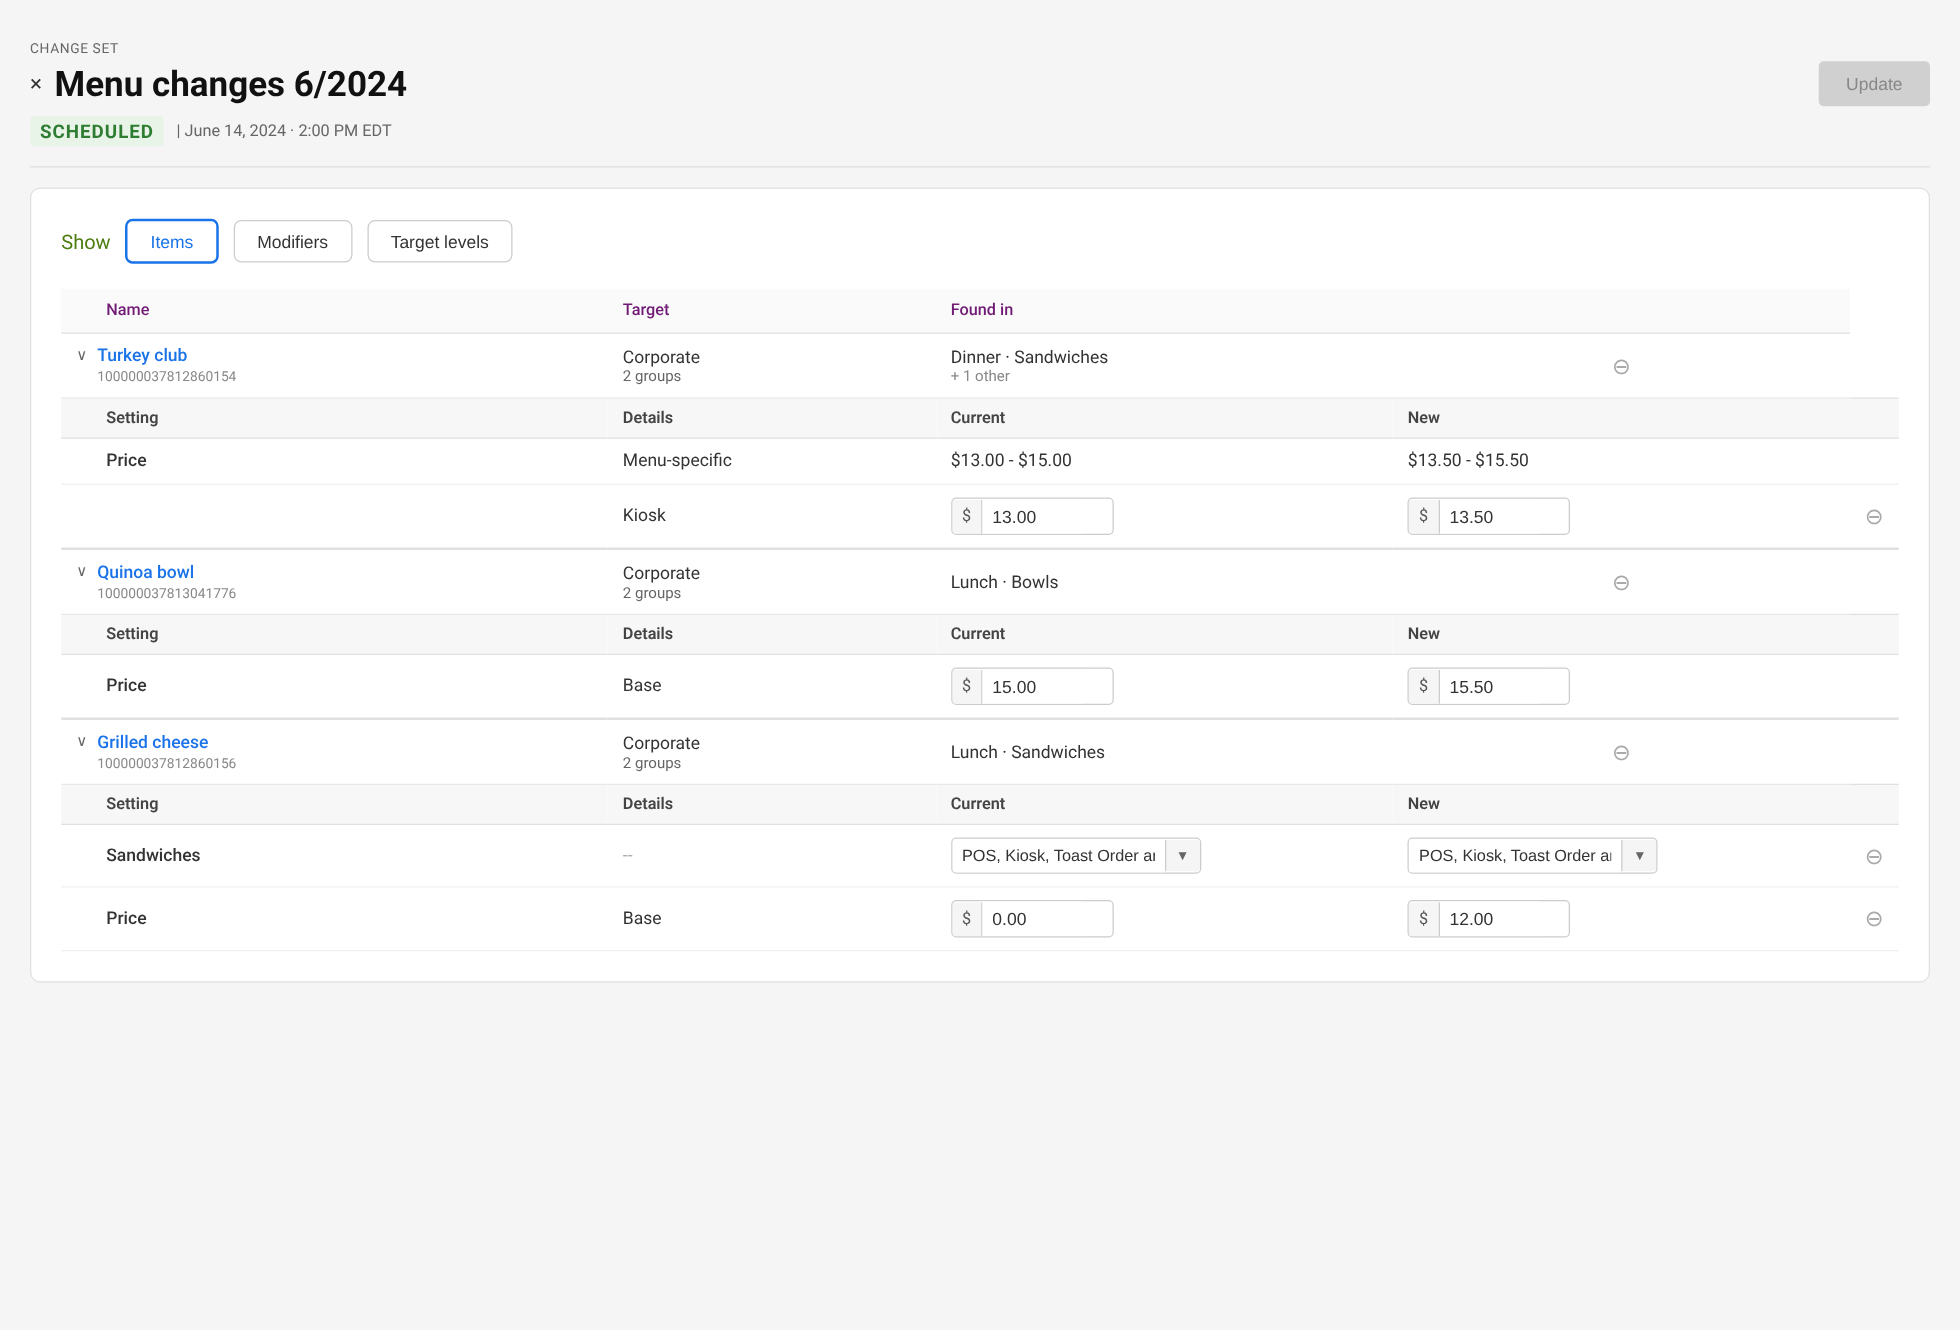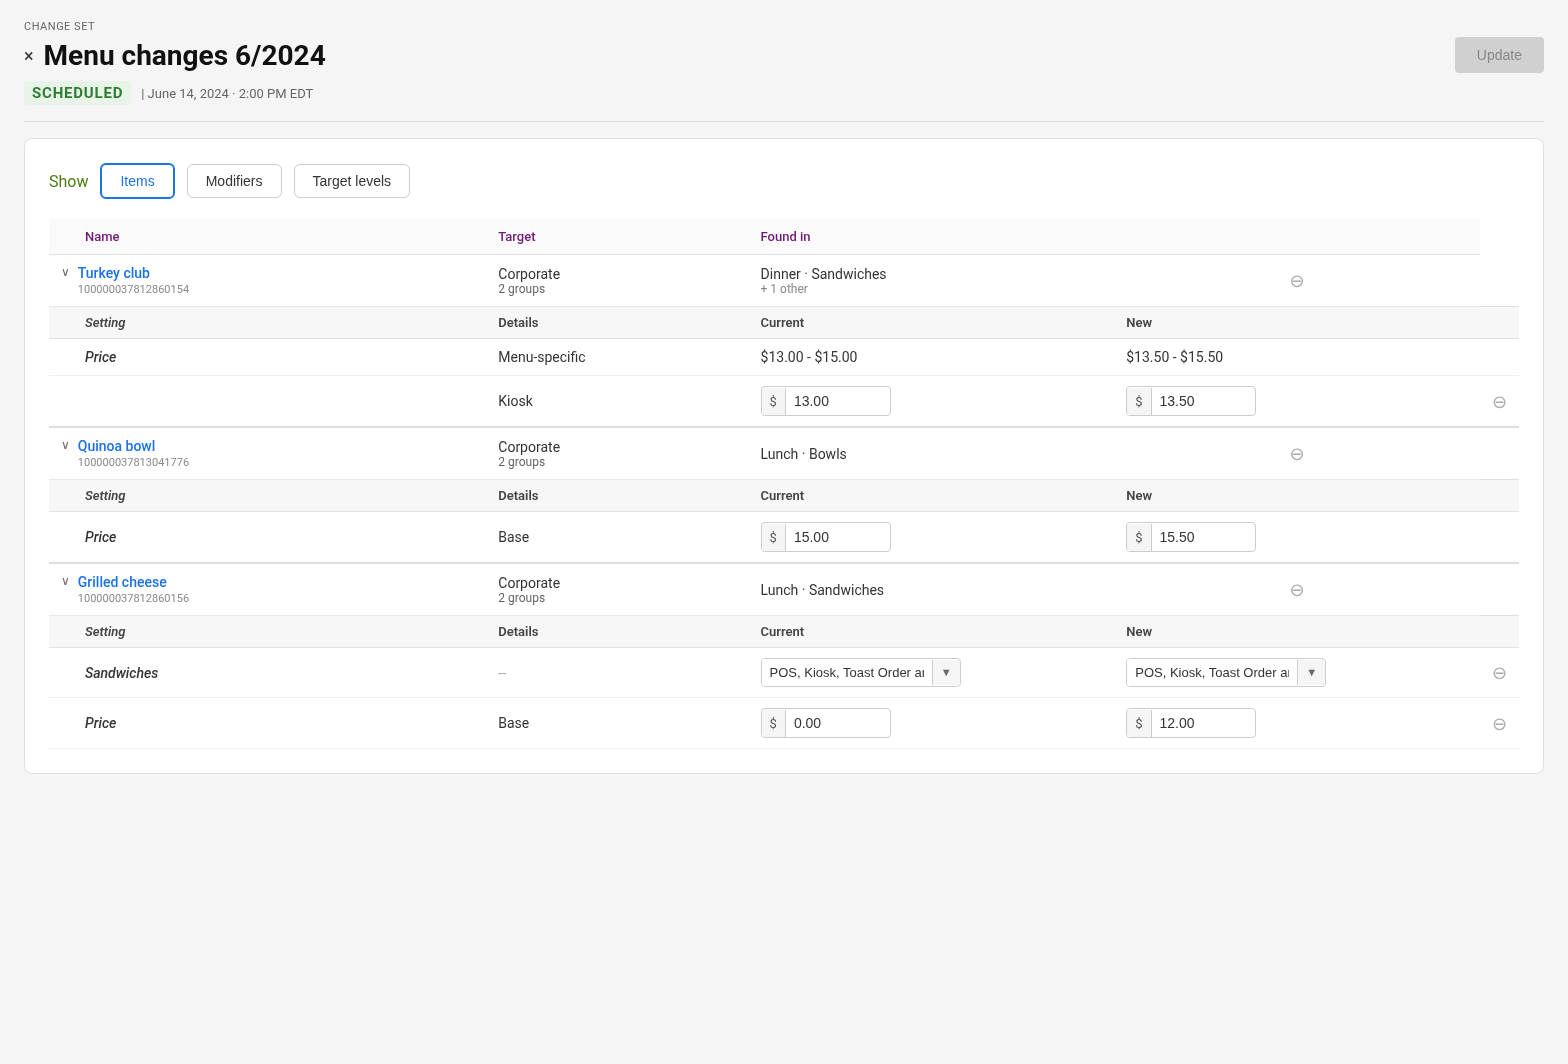--- a/index.html
+++ b/index.html
@@ -5,21 +5,21 @@
     * { box-sizing: border-box; margin: 0; padding: 0; }
     body {
       font-family: -apple-system, BlinkMacSystemFont, "Segoe UI", Roboto, sans-serif;
       background: #f0f0f0;
       color: #333;
       font-size: 14px;
     }
     .page-wrapper {
       background: #f5f5f5;
       min-height: 1064px;
-      padding: 20px 24px;
+      padding: 32px 24px;
     }
     .change-set-label {
       font-size: 11px;
       color: #666;
       text-transform: uppercase;
       letter-spacing: 0.5px;
       margin-bottom: 4px;
     }
     .header-row {
       display: flex;
@@ -217,21 +217,21 @@
       padding: 6px 8px;
       background: #f5f5f5;
       border-left: 1px solid #ccc;
       font-size: 11px;
       color: #666;
     }
     .col-name { width: 30%; }
     .col-target { width: 18%; }
     .col-found { width: 25%; }
     .col-action { width: 5%; text-align: center; }
-    .sub-col-setting { width: 18%; font-style: italic; }
+    .sub-col-setting { width: 18%; }
     .sub-col-details { width: 18%; }
     .sub-col-current { width: 25%; }
     .sub-col-new { width: 25%; }
     .sub-col-action { width: 5%; }
     .dash-text { color: #aaa; }
   </style>
 </head>
 <body>
 
 <div class="page-wrapper">

